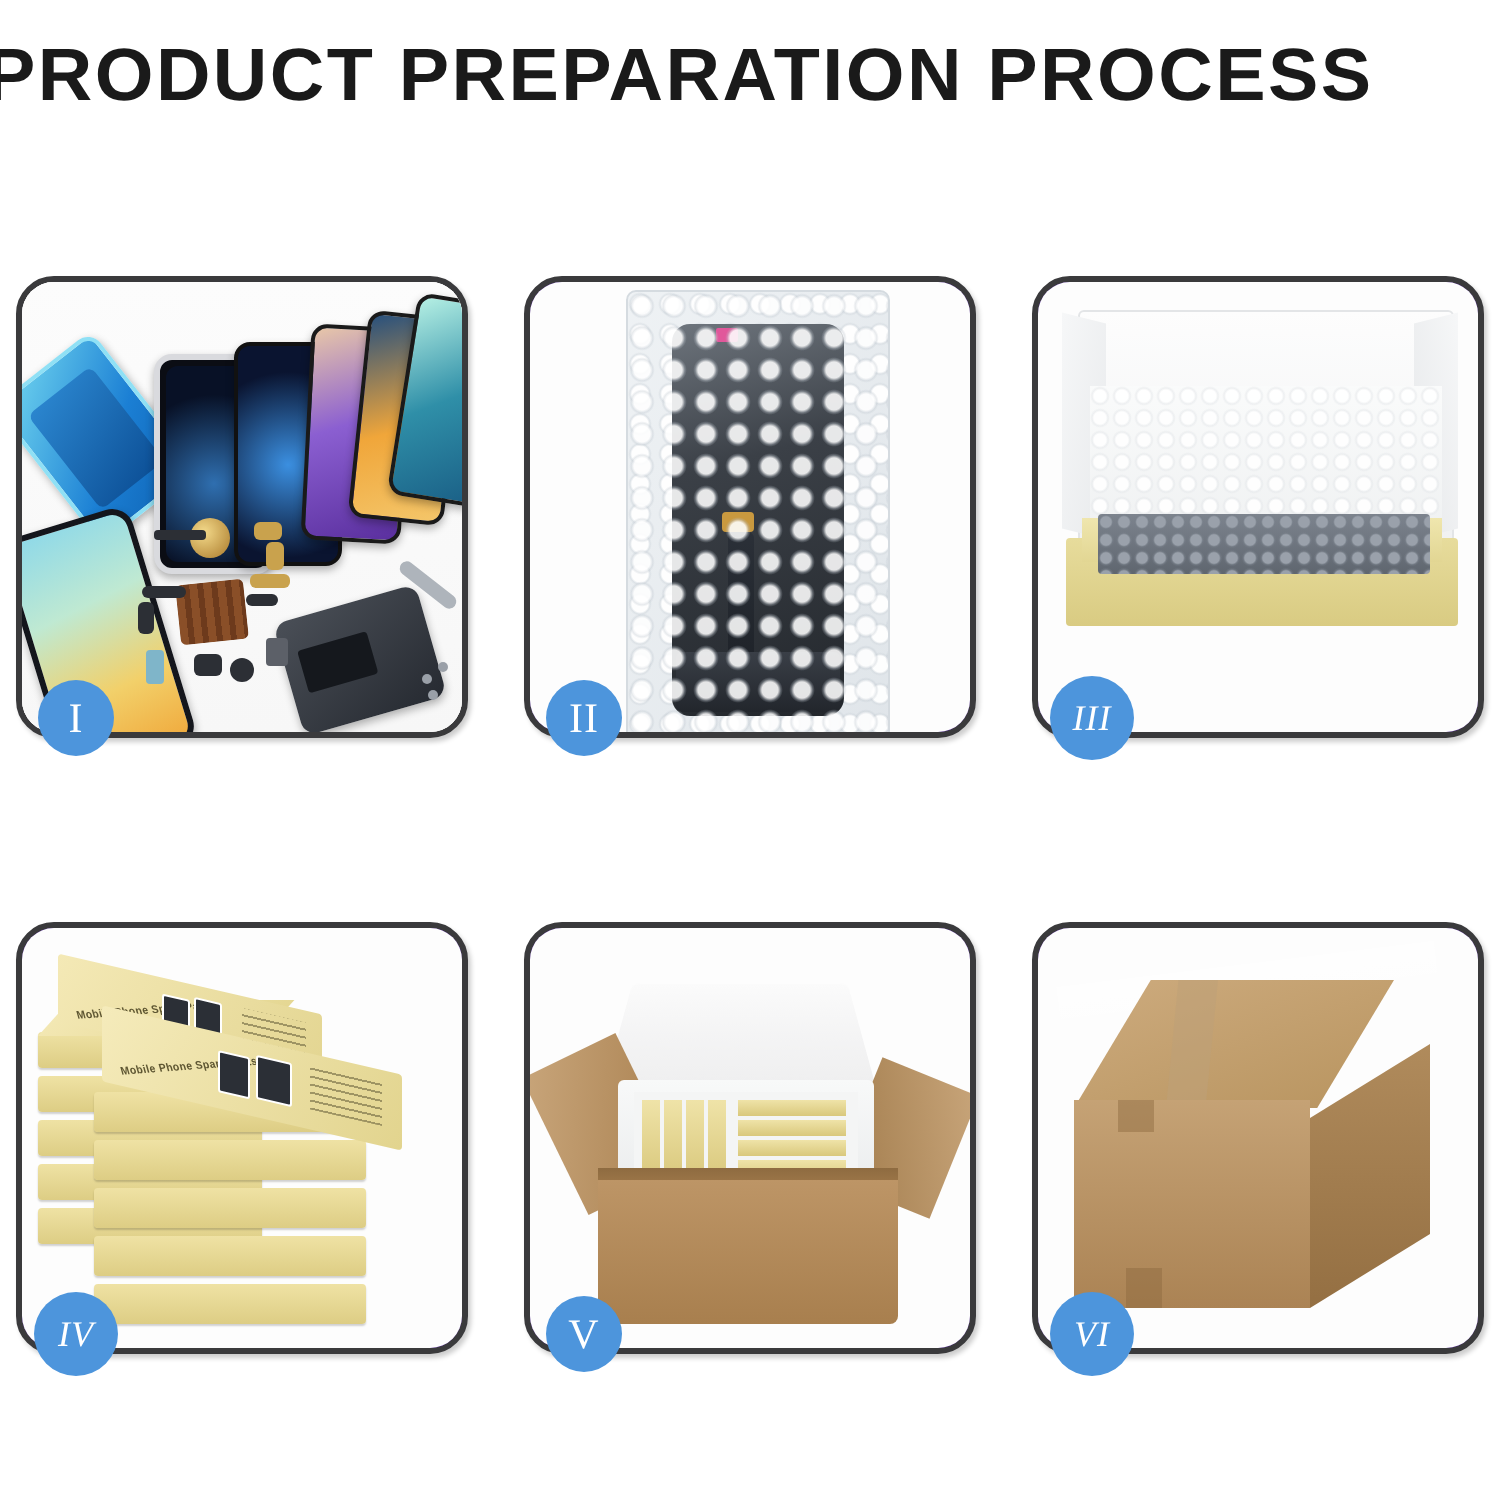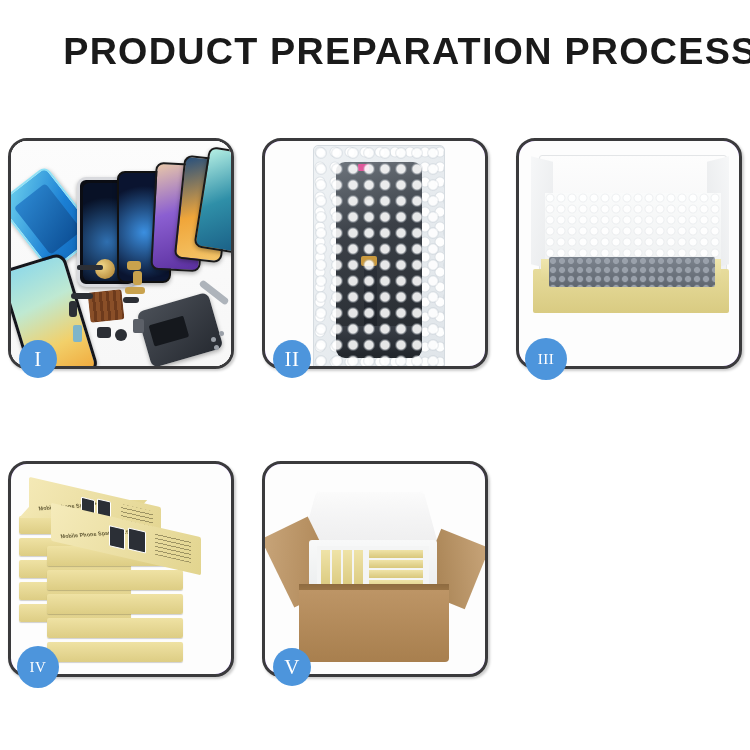--- a/index.html
+++ b/index.html
@@ -6,21 +6,21 @@
   body{
     width:750px;height:750px;
     background:#ffffff;
     font-family:"Liberation Sans","DejaVu Sans",sans-serif;
     overflow:hidden;
     position:relative;
   }
   .page{position:relative;width:750px;height:750px;}
 
   
-  .header{width:100%;text-align:right;padding-top:30px;}
+  .header{width:100%;text-align:left;padding-top:16px;}
   .title{
     font-family:"Liberation Sans","DejaVu Sans",sans-serif;
     font-size:37px;font-weight:700;color:#1a1a1a;
     letter-spacing:1.2px;line-height:44px;
     transform:scaleX(1.02);transform-origin:center;
     white-space:nowrap;
   }
   .subtitle{
     font-family:"Liberation Sans","DejaVu Sans",sans-serif;
     font-size:15.2px;font-weight:400;color:#141414;
@@ -54,21 +54,21 @@
     position:absolute;
     width:38px;height:38px;border-radius:50%;
     background:#4d95dc;
     color:#ffffff;
     font-family:"Liberation Serif","DejaVu Serif",serif;
     font-size:21px;line-height:38px;text-align:center;
     left:8px;bottom:-12px;
     z-index:6;
     letter-spacing:.5px;
   }
-  .badge.w{width:42px;height:42px;line-height:42px;font-size:15px;left:6px;bottom:-14px;}
+  .badge.w{width:42px;height:42px;line-height:42px;font-size:18px;left:6px;bottom:-14px;font-style:italic;}
 
   
   .p1{background:#fbfbfb;}
   .p1 .stage{position:absolute;inset:0;background:
       linear-gradient(#fcfcfc,#f7f7f7);}
   .ph{position:absolute;border-radius:6px;box-shadow:0 2px 4px rgba(0,0,0,.30);}
   .ph.a{ 
     left:6px;top:34px;width:58px;height:84px;
     background:linear-gradient(145deg,#6fd4ef,#1b7fd4 60%,#0f63b4);
     transform:rotate(-38deg);border:2px solid #8fe0f5;border-radius:8px;
@@ -389,15 +389,27 @@
           <div class="yb" style="left:52px;top:14px;width:54px;height:8px;"></div>
           <div class="yb" style="left:52px;top:24px;width:54px;height:8px;"></div>
           <div class="yb" style="left:52px;top:34px;width:54px;height:10px;"></div>
         </div>
         <div class="cartonTop"></div>
         <div class="carton"></div>
       </div>
       <div class="badge">V</div>
     </div>
 
+    <div class="panel p6">
+      <div class="panel-inner">
+        <div class="wrap"></div>
+        <div class="cube-top"></div>
+        <div class="tape"></div>
+        <div class="cube-front"></div>
+        <div class="cube-side"></div>
+        <div class="seam" style="left:40px;top:86px;width:18px;height:16px;background:rgba(140,105,62,.45);"></div>
+        <div class="seam" style="left:44px;top:170px;width:18px;height:20px;background:rgba(140,105,62,.45);"></div>
+      </div>
+      <div class="badge w">VI</div>
+    </div>
 
   </div>
 </div>
 
 </body></html>

